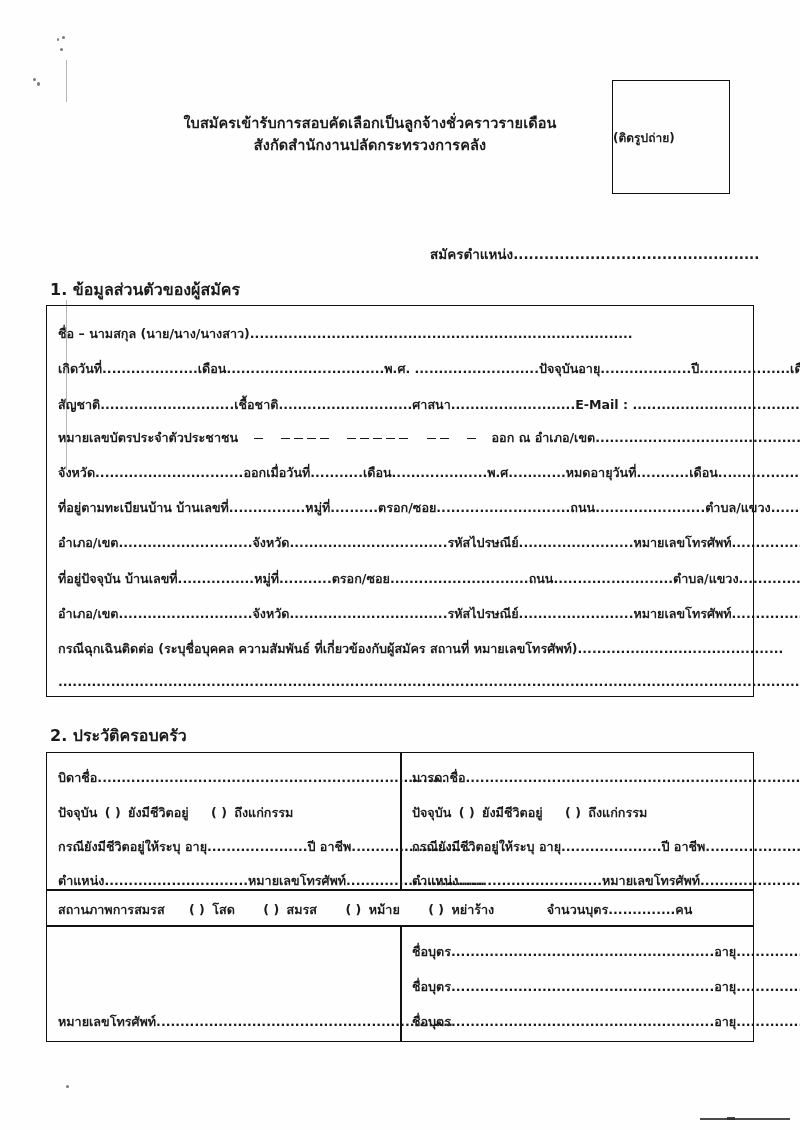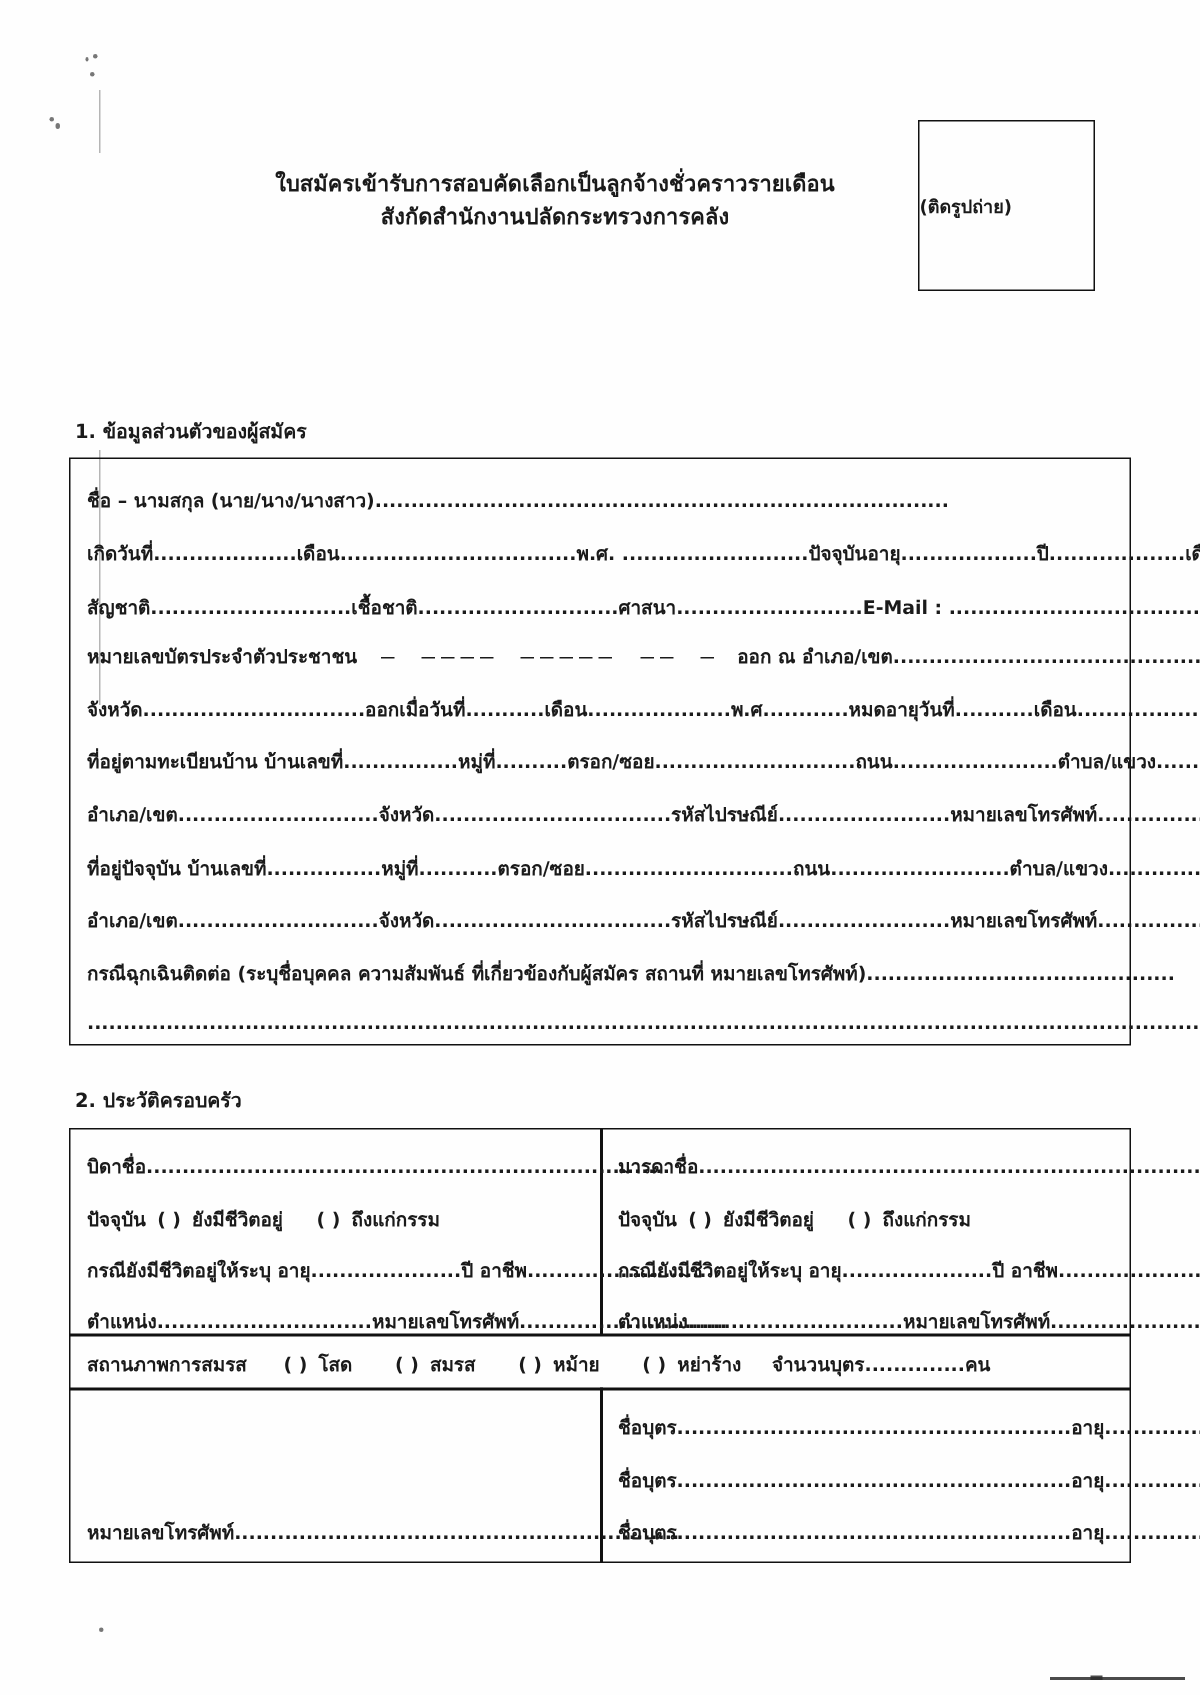--- a/index.html
+++ b/index.html
@@ -78,21 +78,21 @@
     left: 430px;
     top: 243px;
     font-size: 13.5px;
     font-weight: bold;
     white-space: nowrap;
   }
 
   
   .section-heading {
     position: absolute;
-    font-size: 13px;
+    font-size: 16px;
     font-weight: bold;
     white-space: nowrap;
   }
   #sec1-heading { left: 50px; top: 277px; }
   #sec2-heading { left: 50px; top: 723px; }
 
   
   .form-box {
     position: absolute;
     border: 1.7px solid #111;
@@ -165,20 +165,21 @@
 
   <div class="title-block">
     <div class="title-line">ใบสมัครเข้ารับการสอบคัดเลือกเป็นลูกจ้างชั่วคราวรายเดือน</div>
     <div class="title-line">สังกัดสำนักงานปลัดกระทรวงการคลัง</div>
   </div>
 
   <div class="photo-box" id="photo-box">
     <span class="photo-box-label">(ติดรูปถ่าย)</span>
   </div>
 
+  <div class="position-line">สมัครตำแหน่ง................................................</div>
 
   <div class="section-heading" id="sec1-heading">1. ข้อมูลส่วนตัวของผู้สมัคร</div>
 
   <div class="form-box" id="box-personal"></div>
 
   <div class="row" style="left:58px; top:328px;">ชื่อ – นามสกุล (นาย/นาง/นางสาว)................................................................................</div>
   <div class="row" style="left:58px; top:363px;">เกิดวันที่....................เดือน.................................พ.ศ. ..........................ปัจจุบันอายุ...................ปี...................เดือน</div>
   <div class="row" style="left:58px; top:399px;">สัญชาติ............................เชื้อชาติ............................ศาสนา..........................E-Mail : ...........................................................</div>
 
   <div class="row" style="left:58px; top:432px;">
@@ -235,21 +236,21 @@
   <div class="row" style="left:58px; top:904px;">
     <span>สถานภาพการสมรส</span>
     <span class="chk" style="margin-left:20px;">(  )</span>
     <span>โสด</span>
     <span class="chk" style="margin-left:24px;">(  )</span>
     <span>สมรส</span>
     <span class="chk" style="margin-left:24px;">(  )</span>
     <span>หม้าย</span>
     <span class="chk" style="margin-left:24px;">(  )</span>
     <span>หย่าร้าง</span>
-    <span style="margin-left:16px;">จำนวนบุตร..............คน</span>
+    <span style="margin-left:48px;">จำนวนบุตร..............คน</span>
   </div>
 
   <div class="row" style="left:58px; top:1016px;">หมายเลขโทรศัพท์..............................................................</div>
 
   <div class="row" style="left:412px; top:946px;">ชื่อบุตร.......................................................อายุ................ปี</div>
   <div class="row" style="left:412px; top:981px;">ชื่อบุตร.......................................................อายุ................ปี</div>
   <div class="row" style="left:412px; top:1016px;">ชื่อบุตร.......................................................อายุ................ปี</div>
 
 </div>
 

